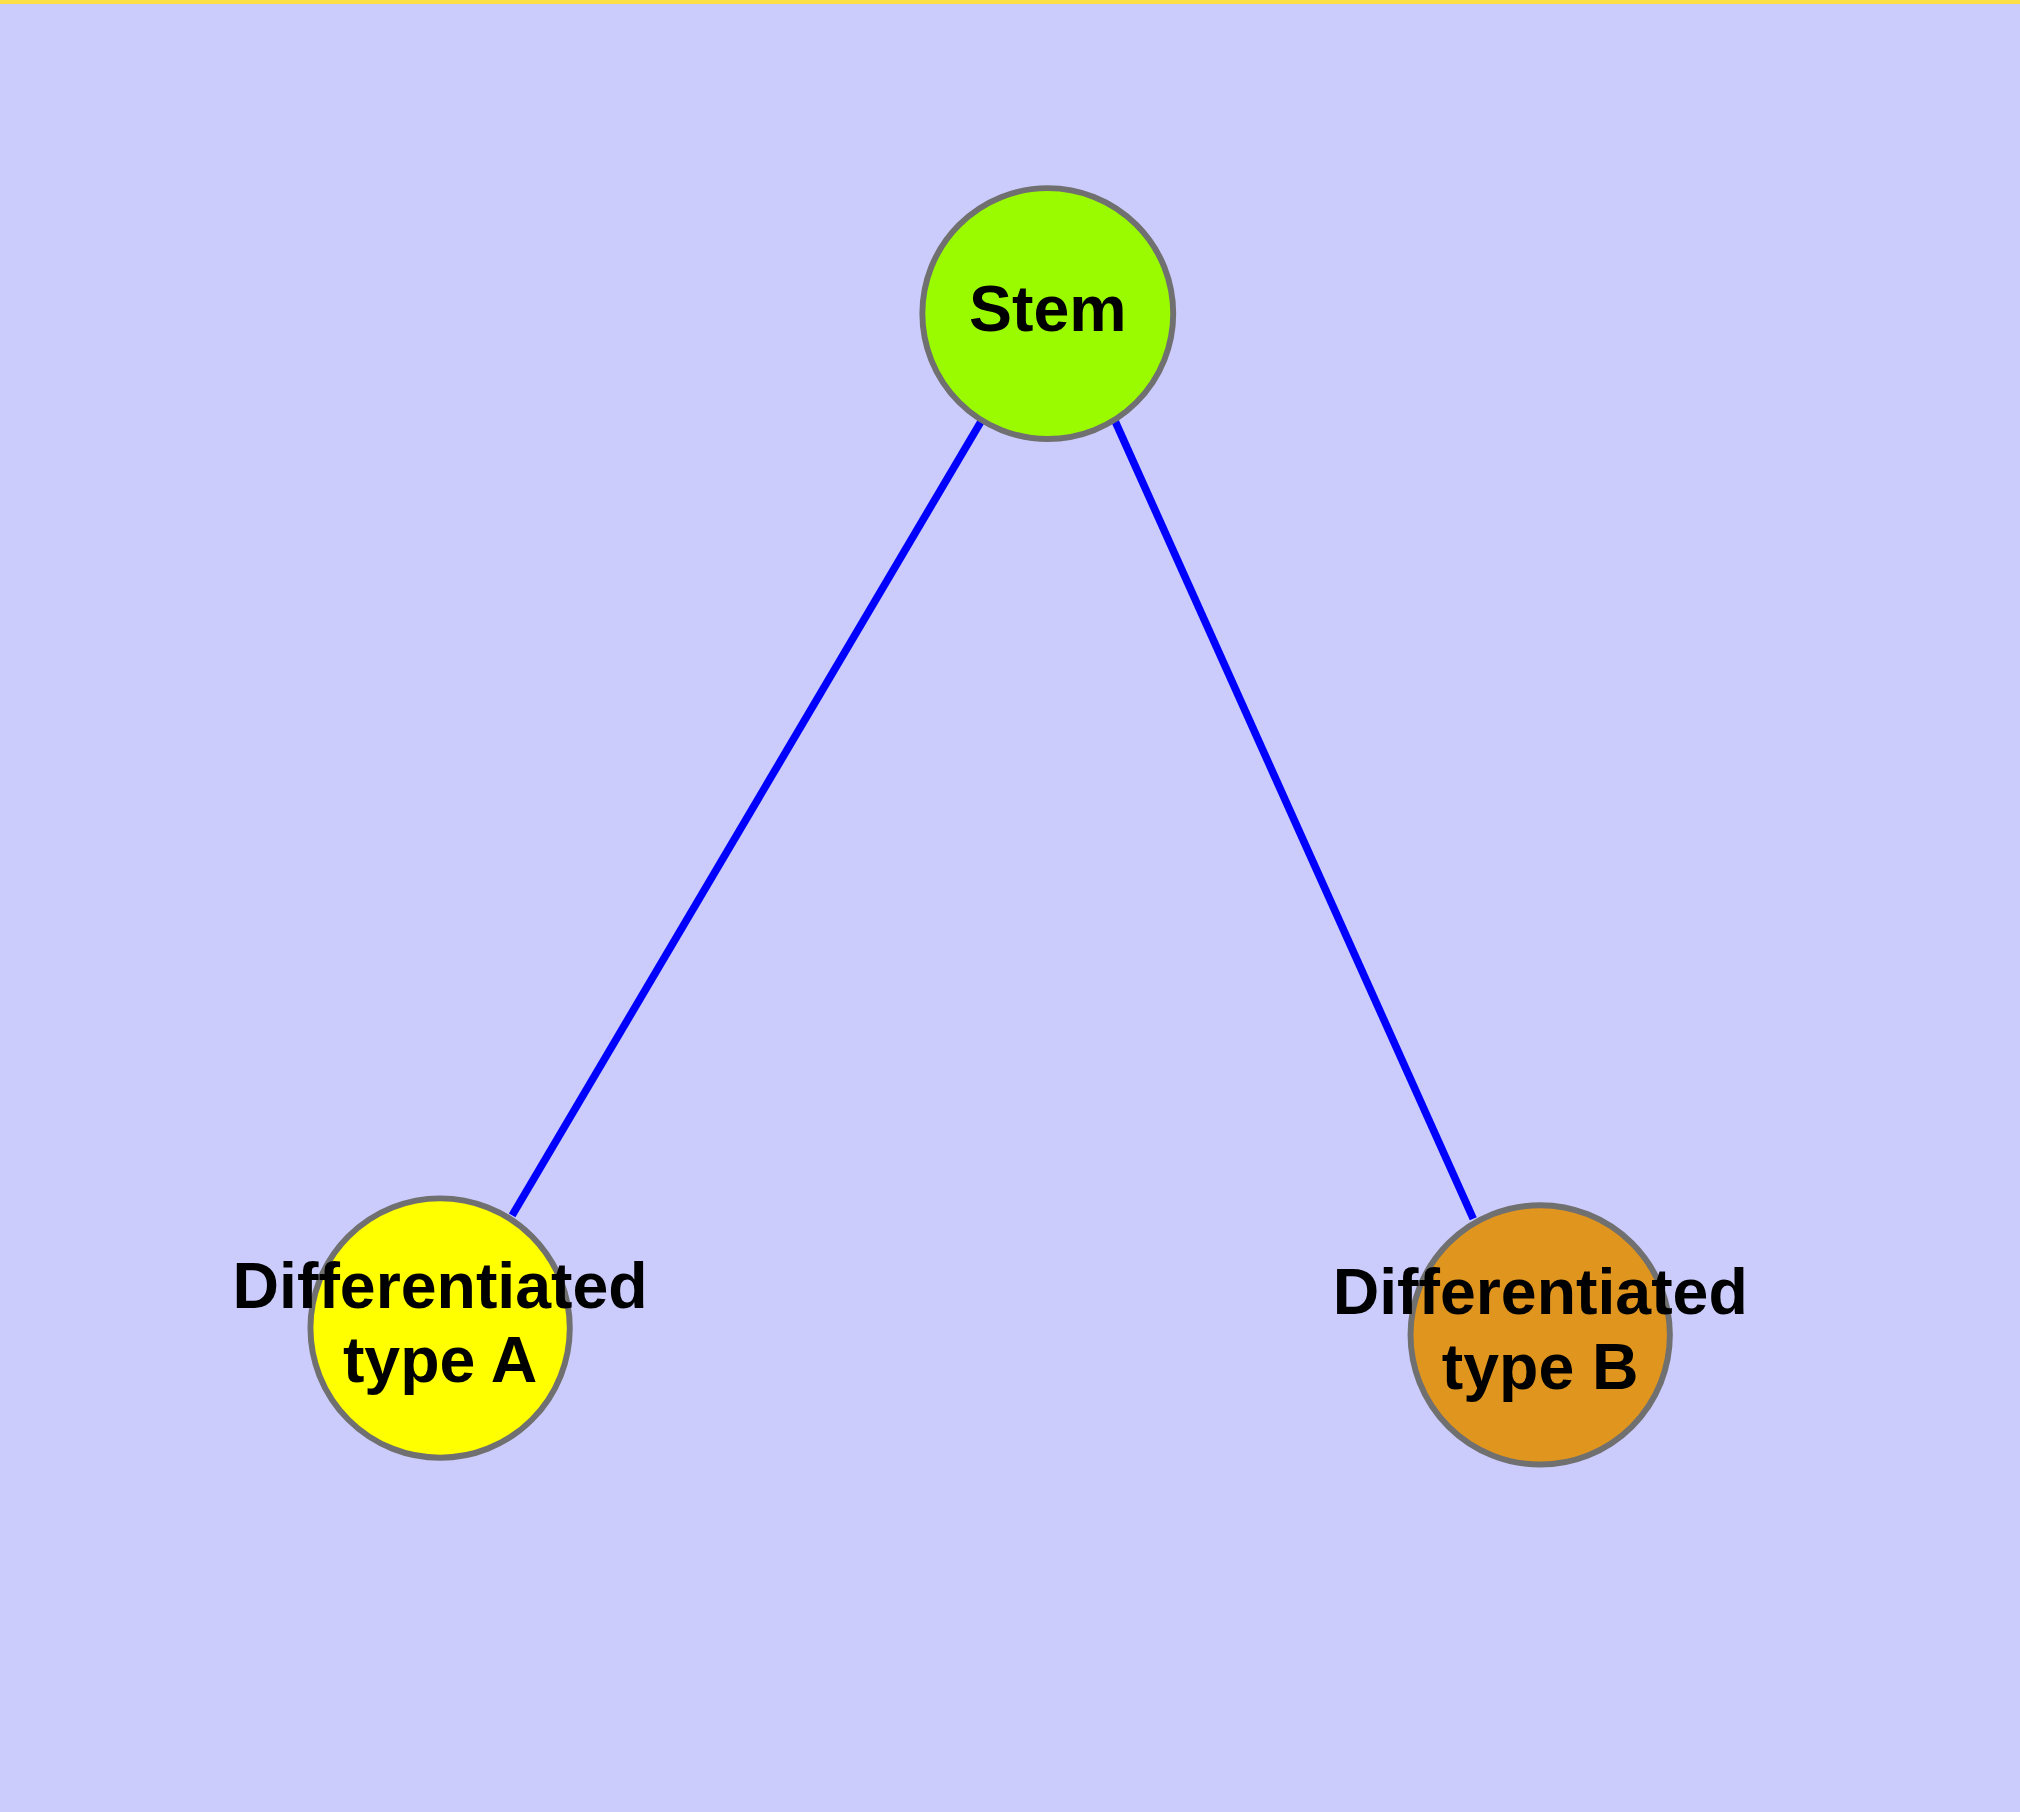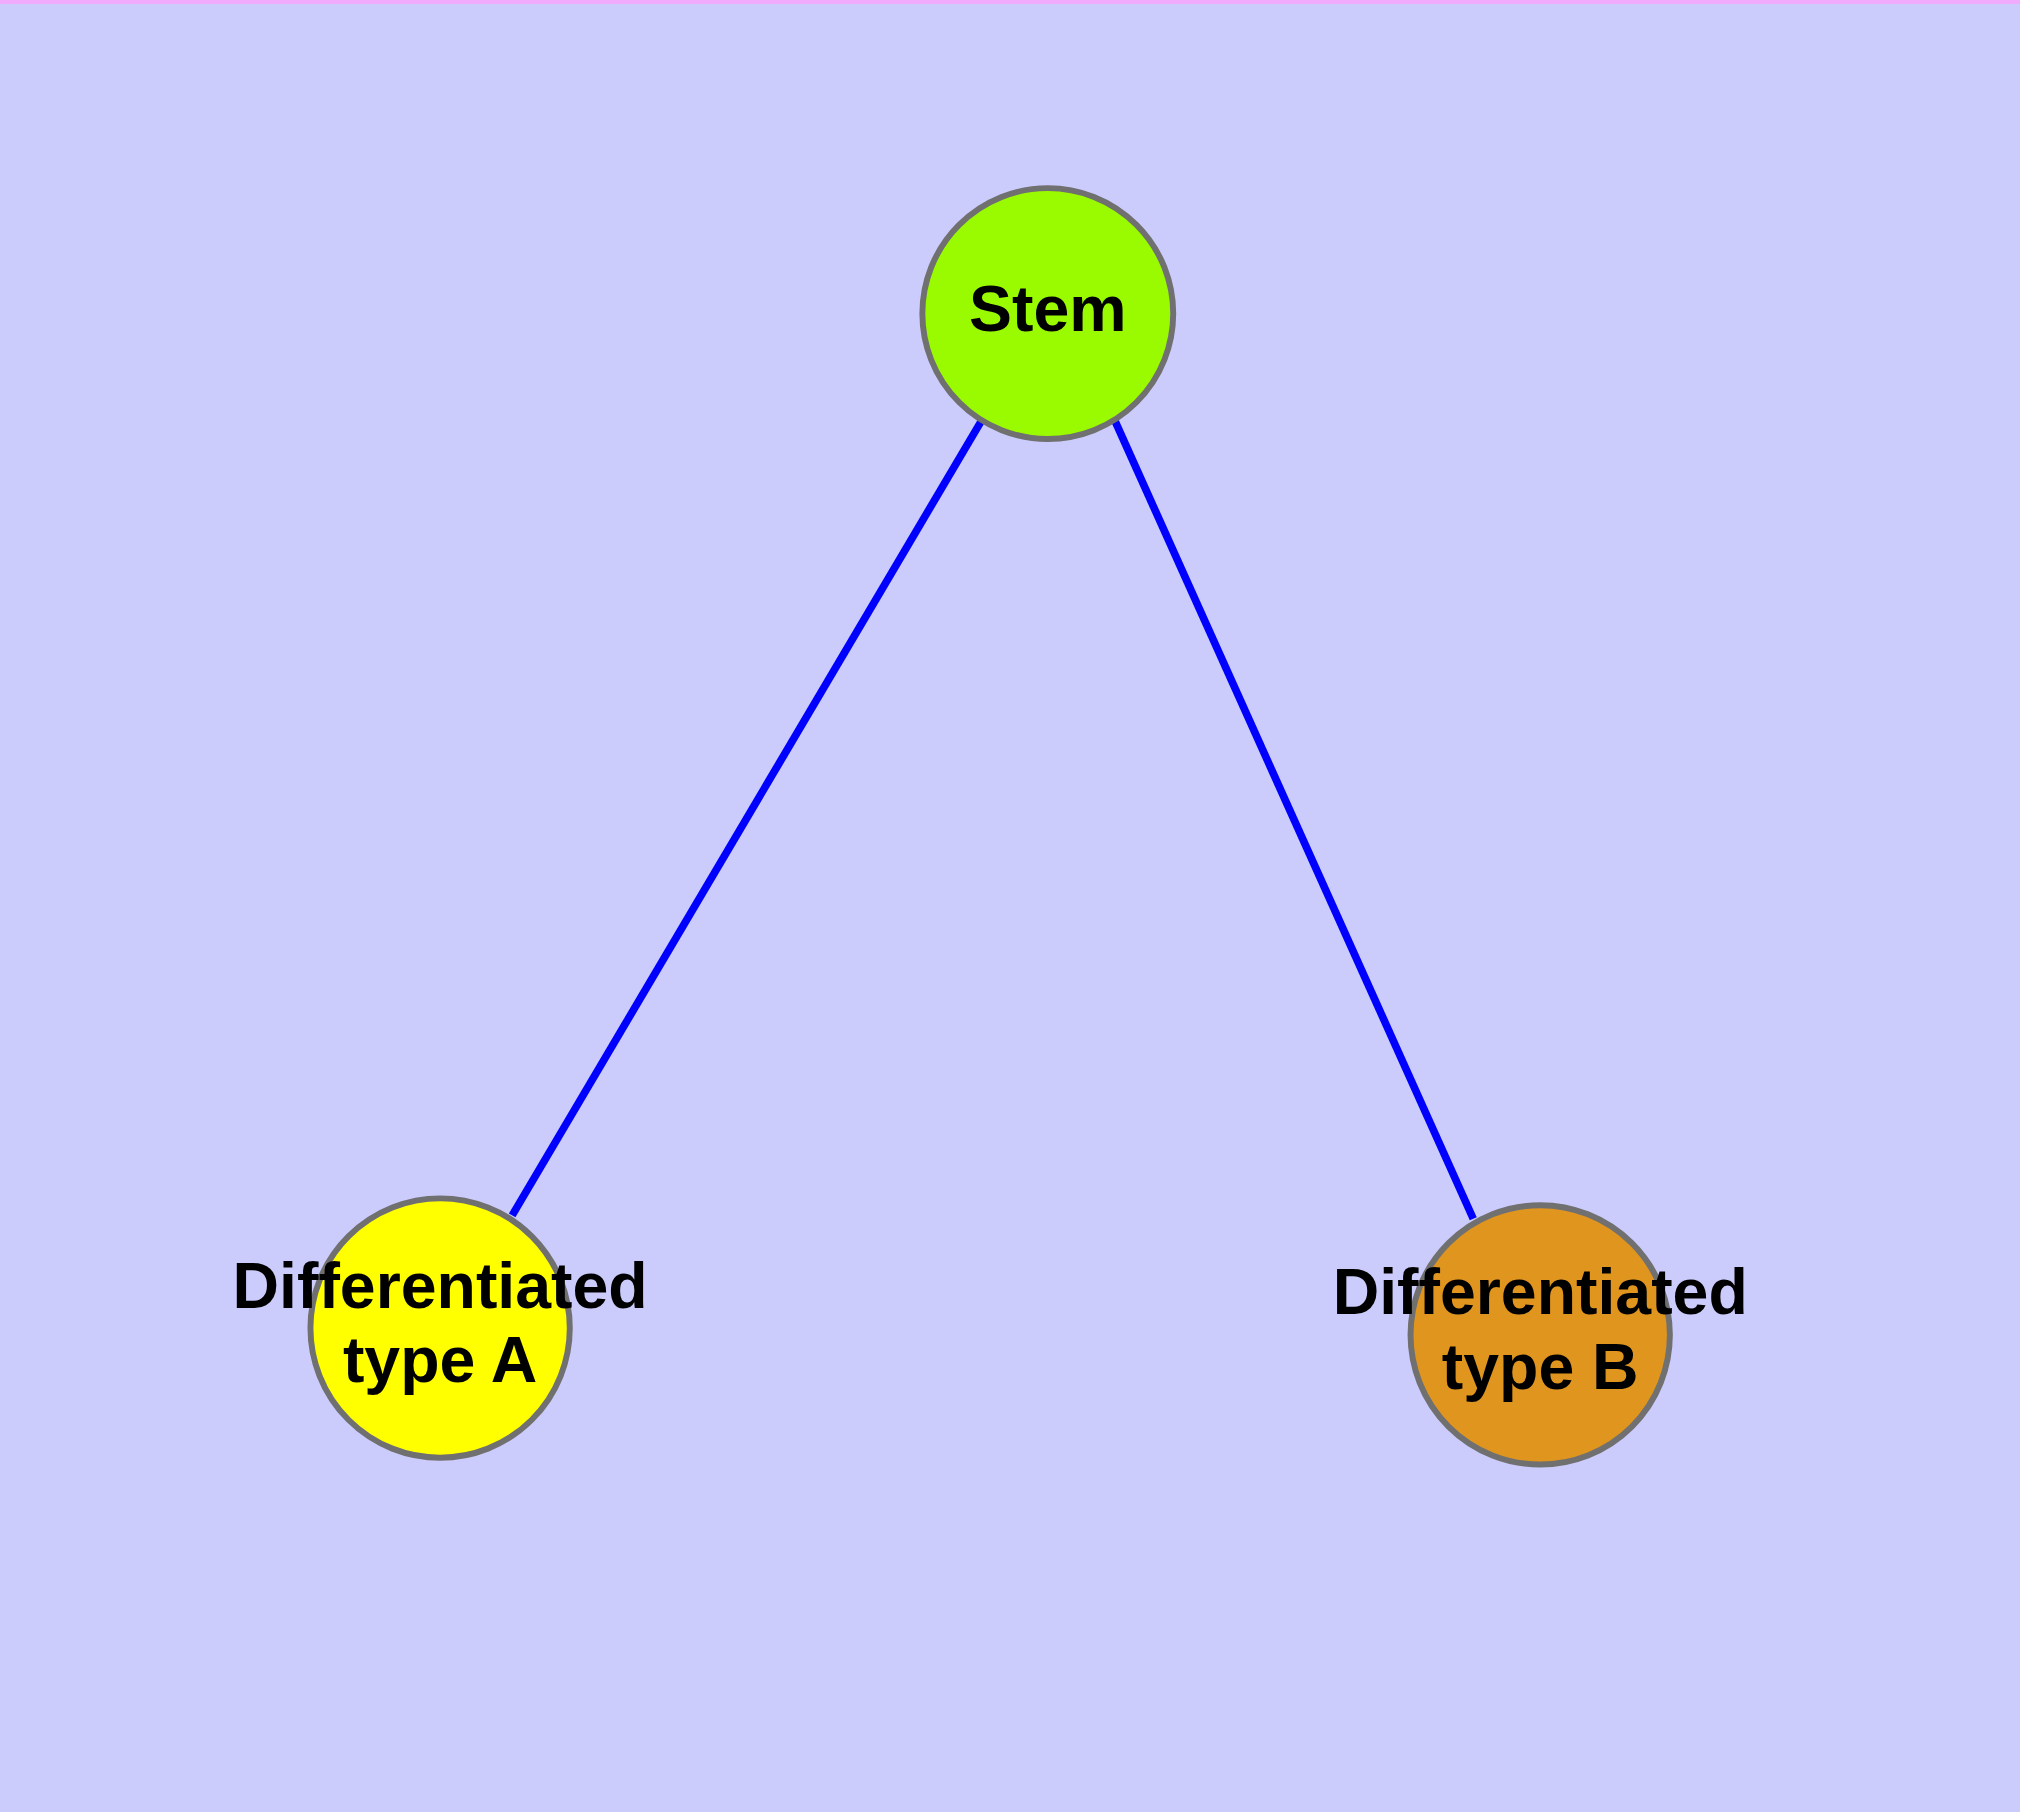--- a/index.html
+++ b/index.html
@@ -35,21 +35,21 @@
     font-weight: bold;
     fill: #000000;
     text-anchor: middle;
     dominant-baseline: middle;
     font-family: "Liberation Sans", "DejaVu Sans", sans-serif;
   }
 </style>
 </head>
 <body>
 
-<div id="canvas" style="width: 2021px; height: 1812px; background: #f0abfc;">
+<div id="canvas" style="width: 2021px; height: 1812px; background: #fde047;">
 
   <div id="plot-area" style="width: 2021px; background: rgb(204, 204, 252);"></div>
 
   <svg id="graph-svg" viewBox="0 0 2384 2138" xmlns="http://www.w3.org/2000/svg">
 
     <g>
       <line x1="1158" y1="496" x2="604" y2="1434" stroke="#0000ff" stroke-width="9" stroke-linecap="butt"></line>
       <line x1="1315" y1="496" x2="1738" y2="1438" stroke="#0000ff" stroke-width="9" stroke-linecap="butt"></line>
     </g>
 

